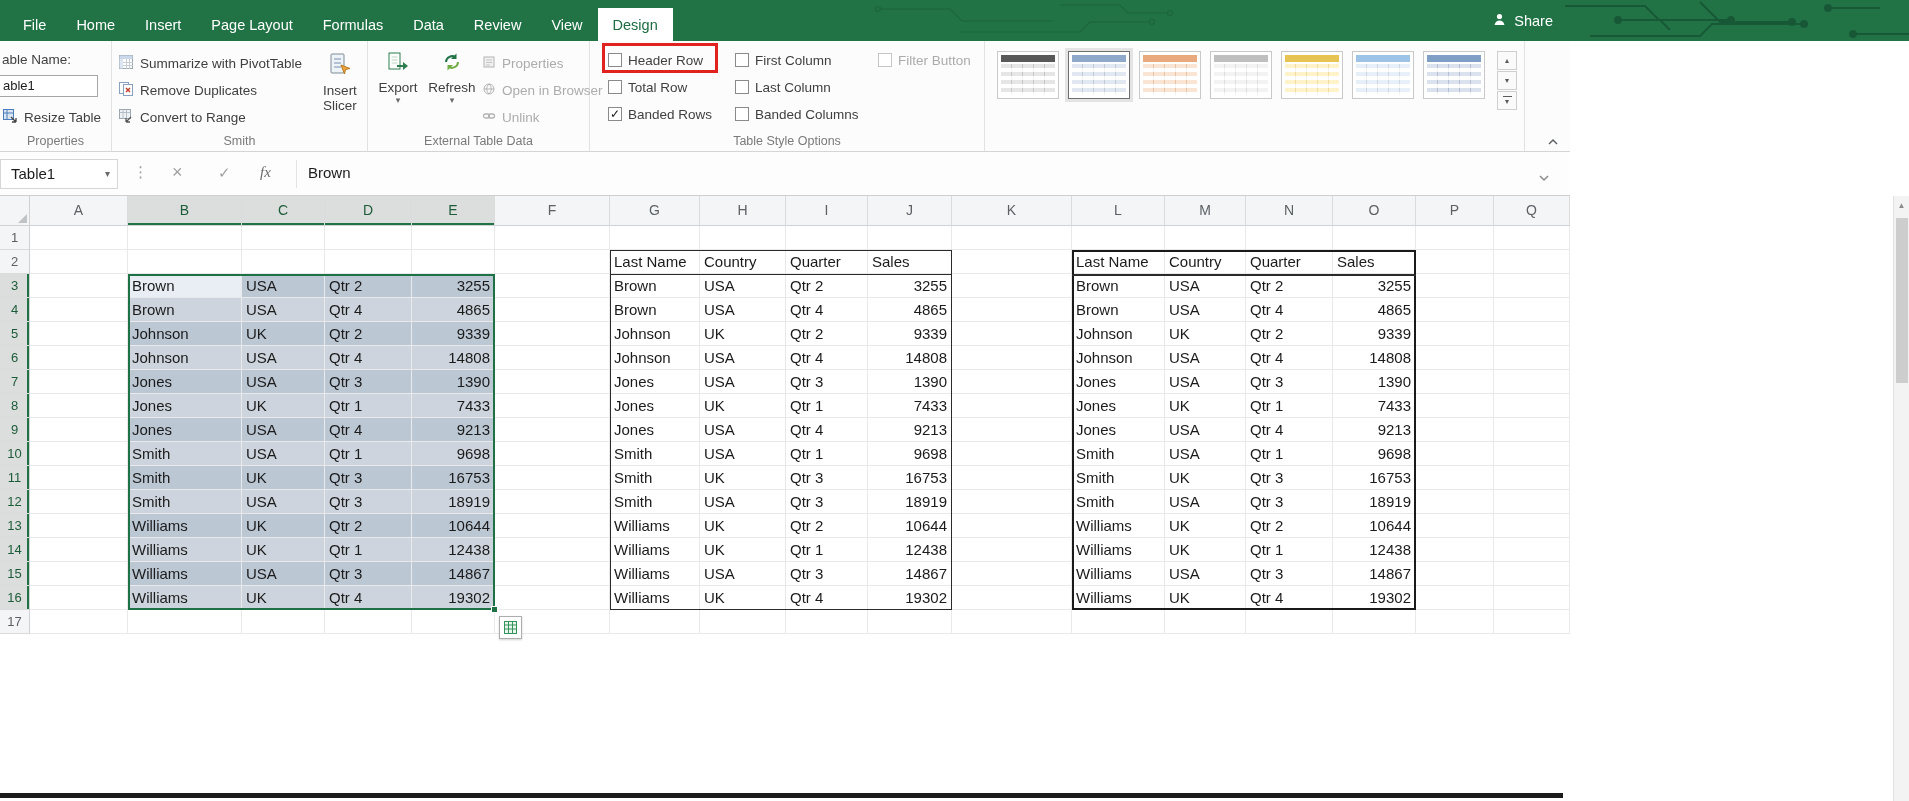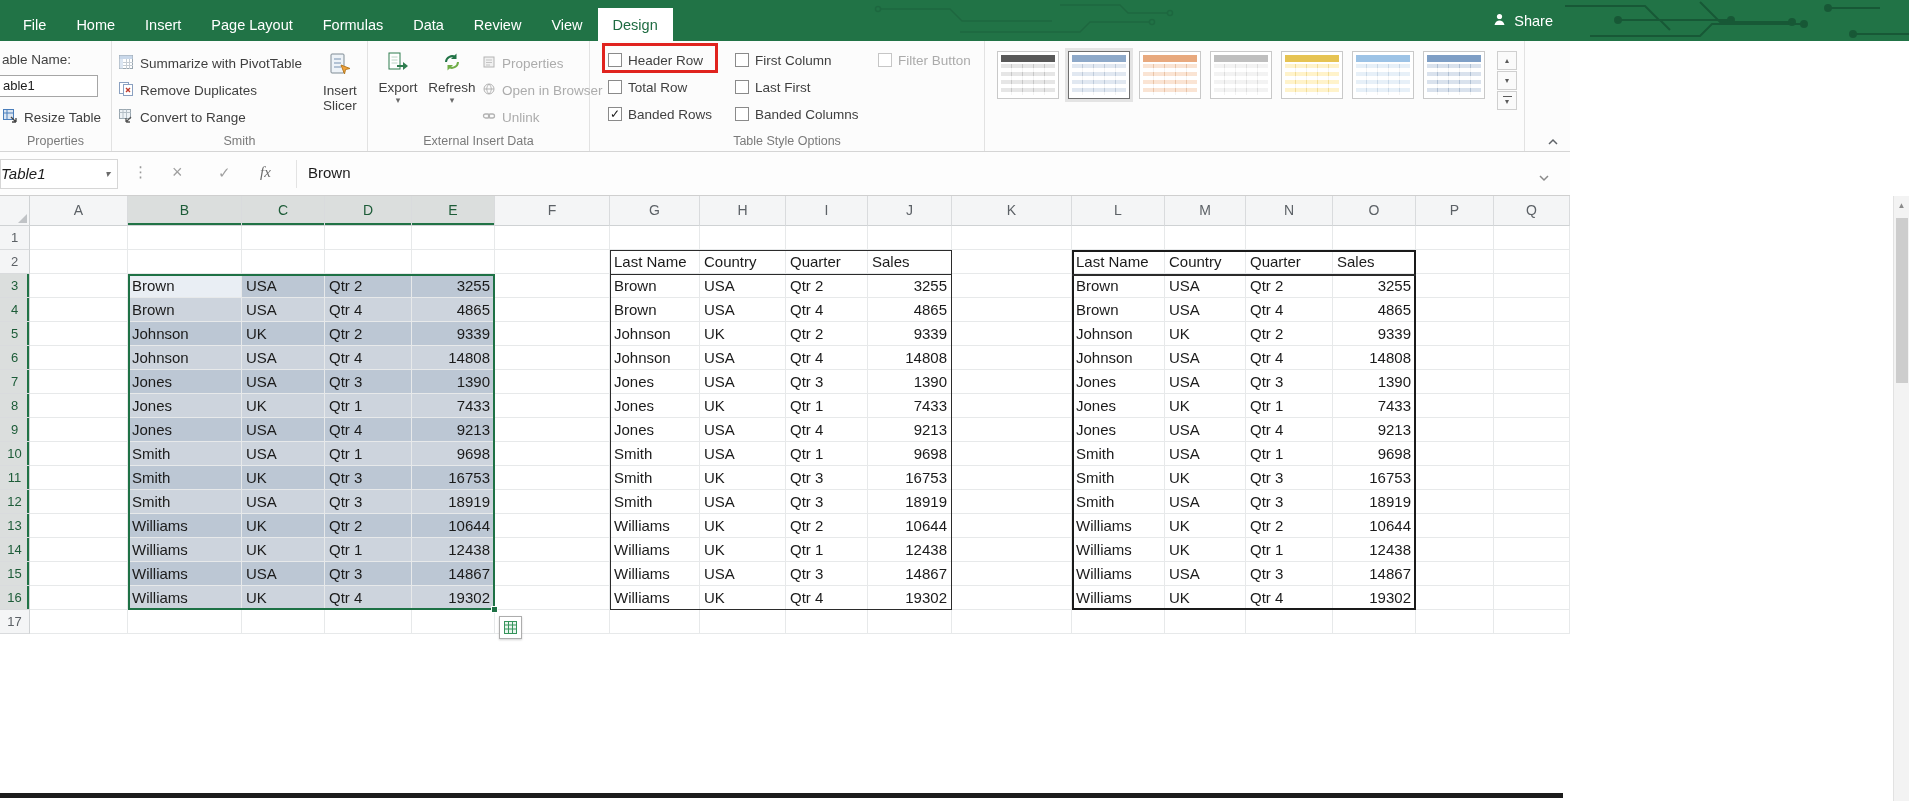--- a/index.html
+++ b/index.html
@@ -41,21 +41,21 @@
         repeating-linear-gradient(90deg, rgba(255,255,255,.45) 0 10px, rgba(0,0,0,.05) 10px 11px),
         repeating-linear-gradient(180deg, var(--r,#ddd) 0 4px, #fff 4px 8px);}
   .gal-btn{position:absolute;width:20px;height:19px;border:1px solid #cfcfcf;background:#fafafa;display:flex;flex-direction:column;
            align-items:center;justify-content:center;font-size:8px;color:#5a5a5a;line-height:8px;}
   .gal-btn .bar{display:block;width:9px;height:1px;background:#5a5a5a;margin-bottom:1px;}
   .collapse-btn{position:absolute;left:1544px;top:94px;width:18px;height:14px;display:flex;align-items:center;justify-content:center;}
 
   
   .fbar{position:absolute;left:0;top:152px;width:1570px;height:44px;background:#fdfdfd;border-bottom:1px solid #cfcfcf;}
   .namebox{position:absolute;left:0;top:7px;width:118px;height:30px;border:1px solid #d6d6d6;background:#fff;
-           font-size:15px;line-height:28px;color:#1c1c1c;font-style:italic;}
+           font-size:15px;line-height:28px;padding-left:10px;color:#1c1c1c;}
   .namebox .dd{position:absolute;right:7px;top:0;font-size:10px;color:#6a6a6a;line-height:28px;}
   .fb-dots{position:absolute;left:133px;top:11px;font-size:15px;color:#9a9a9a;}
   .fb-x{position:absolute;left:172px;top:10px;font-size:18px;color:#a0a0a0;}
   .fb-check{position:absolute;left:218px;top:12px;font-size:15px;color:#a0a0a0;}
   .fb-fx{position:absolute;left:260px;top:12px;font-size:15px;font-style:italic;color:#6a6a6a;font-family:"Liberation Serif",serif;}
   .fb-sep{position:absolute;left:296px;top:8px;width:1px;height:28px;background:#e3e3e3;}
   .fb-text{position:absolute;left:308px;top:12px;font-size:15px;color:#1c1c1c;}
   .fb-expand{position:absolute;left:1538px;top:16px;}
 
   
@@ -257,21 +257,21 @@
       </div>
       <div class="sbtn disabled" style="left:114px;top:64px">
         <span>
           <svg width="14" height="14" fill="none" stroke="#b3b3b3" stroke-width="1.3">
               <rect x="1.5" y="5" width="6" height="4" rx="2"></rect>
               <rect x="6.5" y="5" width="6" height="4" rx="2"></rect>
             </svg>
         </span>
         <span>Unlink</span>
       </div>
-      <div class="grp-label">External Insert Data</div>
+      <div class="grp-label">External Table Data</div>
     </div>
 
     <div class="grp" style="left:590px;width:395px">
       <div class="redbox"></div>
       <div class="cbrow" style="left:18px;top:8px">
         <span class="cb">
             <span></span>
           </span>
         <span>Header Row</span>
       </div>
@@ -290,21 +290,21 @@
       <div class="cbrow" style="left:145px;top:8px">
         <span class="cb">
             <span></span>
           </span>
         <span>First Column</span>
       </div>
       <div class="cbrow" style="left:145px;top:35px">
         <span class="cb">
             <span></span>
           </span>
-        <span>Last First</span>
+        <span>Last Column</span>
       </div>
       <div class="cbrow" style="left:145px;top:62px">
         <span class="cb">
             <span></span>
           </span>
         <span>Banded Columns</span>
       </div>
       <div class="cbrow disabled" style="left:288px;top:8px">
         <span class="cb">
             <span></span>

